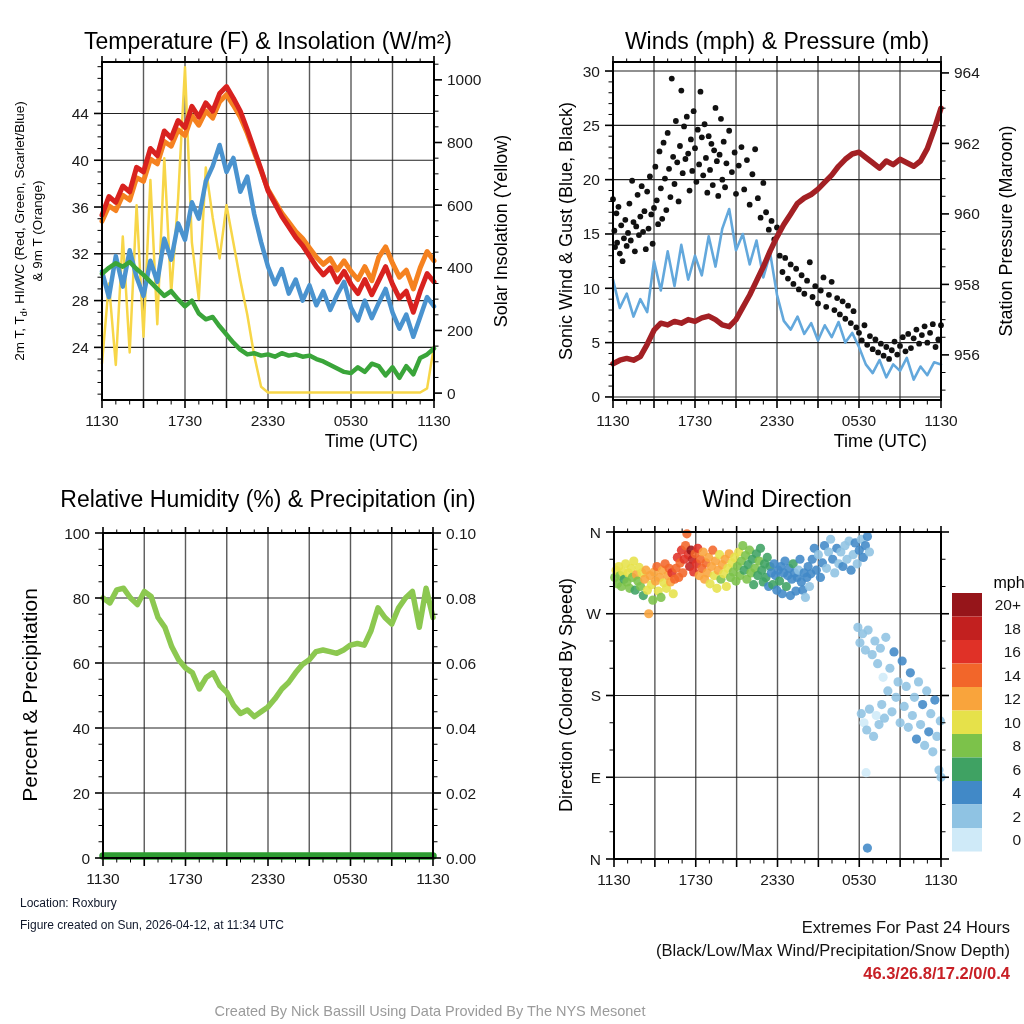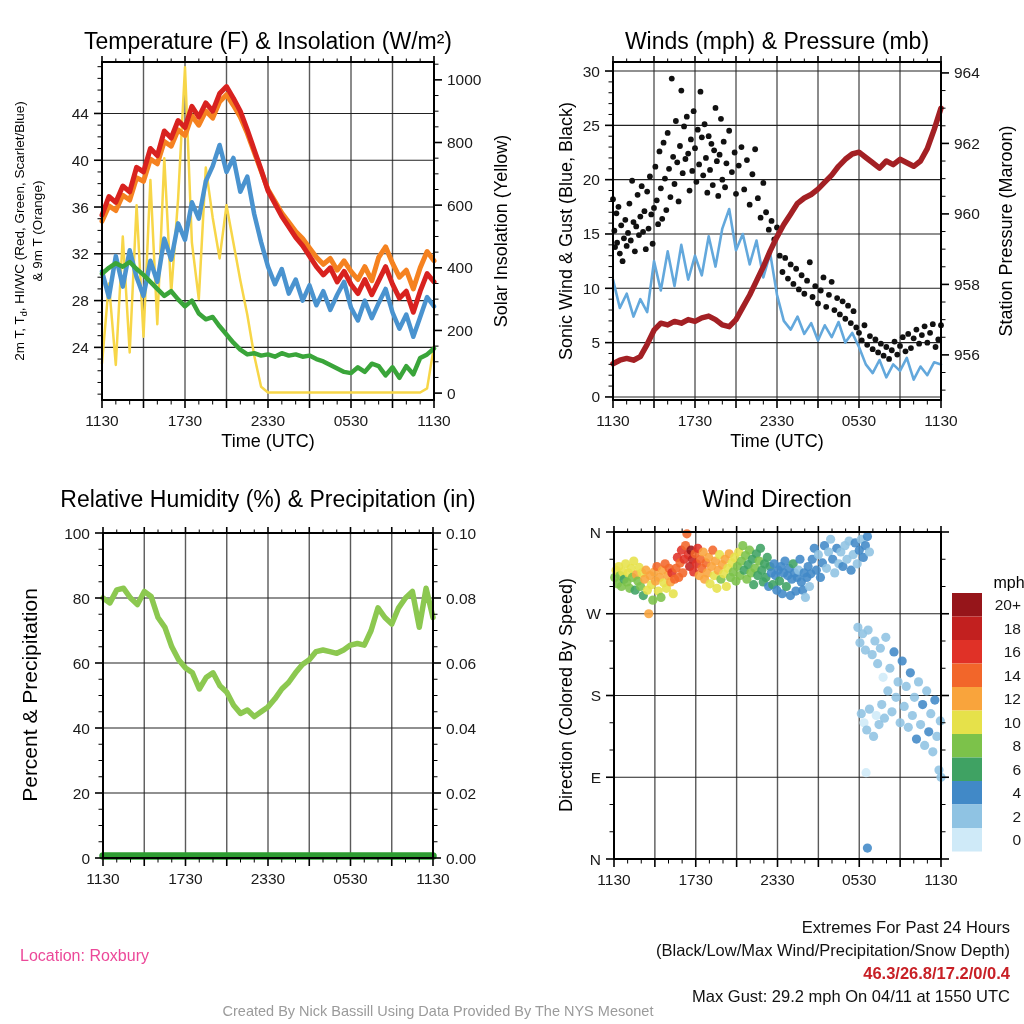--- a/index.html
+++ b/index.html
@@ -1,27 +1,27 @@
 <!DOCTYPE html>
 <html><head>
 <meta charset="utf-8">
 <style>
   html,body{margin:0;padding:0;background:#fff;}
   #canvas{position:relative;width:1024px;height:1024px;background:#fff;
           font-family:"Liberation Sans",sans-serif;color:#111;overflow:hidden;}
   #charts{position:absolute;left:0;top:0;}
   .chart-title{position:absolute;width:600px;text-align:center;font-size:23px;color:#000;white-space:nowrap;}
-  .xlab{position:absolute;width:300px;text-align:center;font-size:18px;color:#000;}
+  .xlab{position:absolute;width:300px;text-align:right;font-size:18px;color:#000;}
   .ylab{position:absolute;white-space:nowrap;text-align:center;color:#000;
         transform:translate(-50%,-50%) rotate(-90deg);}
   .ylab sub{font-size:9px;}
-  .footer-left{position:absolute;left:20px;top:945px;font-size:16px;line-height:22px;color:#ec4899;}
+  .footer-left{position:absolute;left:20px;top:892px;font-size:12px;line-height:22px;color:#0f172a;}
   .footer-right{position:absolute;right:14px;top:916px;font-size:16.5px;line-height:23px;color:#111;text-align:right;margin-left:17px;}
   .extremes-red{font-weight:bold;}
-  .credit{position:absolute;left:8px;top:1003px;width:860px;text-align:center;font-size:14.5px;color:#9b9b9b;}
+  .credit{position:absolute;left:0;top:1003px;width:860px;text-align:center;font-size:14.5px;color:#9b9b9b;}
   .mph-title{position:absolute;left:979px;top:574px;width:60px;text-align:center;font-size:16px;color:#000;}
 </style>
 </head>
 <body>
 
 <div id="canvas">
   <svg id="charts" width="1024" height="1024">
       <g>
         <line x1="143.5" y1="62" x2="143.5" y2="400" stroke="#5a5a5a" stroke-width="1.4"></line>
         <line x1="185" y1="62" x2="185" y2="400" stroke="#5a5a5a" stroke-width="1.4"></line>
@@ -954,23 +954,23 @@
   <div class="ylab" style="left:501px;top:231px;font-size:18px;">Solar Insolation (Yellow)</div>
   <div class="ylab" style="left:566px;top:231px;font-size:18px;">Sonic Wind &amp; Gust (Blue, Black)</div>
   <div class="ylab" style="left:1006px;top:231px;font-size:18px;">Station Pressure (Maroon)</div>
   <div class="ylab" style="left:30px;top:695px;font-size:21px;">Percent &amp; Precipitation</div>
   <div class="ylab" style="left:566px;top:695px;font-size:18px;">Direction (Colored By Speed)</div>
 
   <div class="mph-title">mph</div>
 
   <div class="footer-left">
     <div>Location: Roxbury</div>
+    <div>Figure created on Sun, 2026-04-12, at 11:34 UTC</div>
   </div>
 
   <div class="footer-right">
     <div>Extremes For Past 24 Hours</div>
     <div>(Black/Low/Max Wind/Precipitation/Snow Depth)</div>
     <div class="extremes-red" id="extremes-values" style="color: rgb(200, 32, 38);">46.3/26.8/17.2/0/0.4</div>
-    <div>Max Gust: 29.2 mph On 04/11 at 1550 UTC</div>
   </div>
 
   <div class="credit">Created By Nick Bassill Using Data Provided By The NYS Mesonet</div>
 </div>
 
 </body></html>

